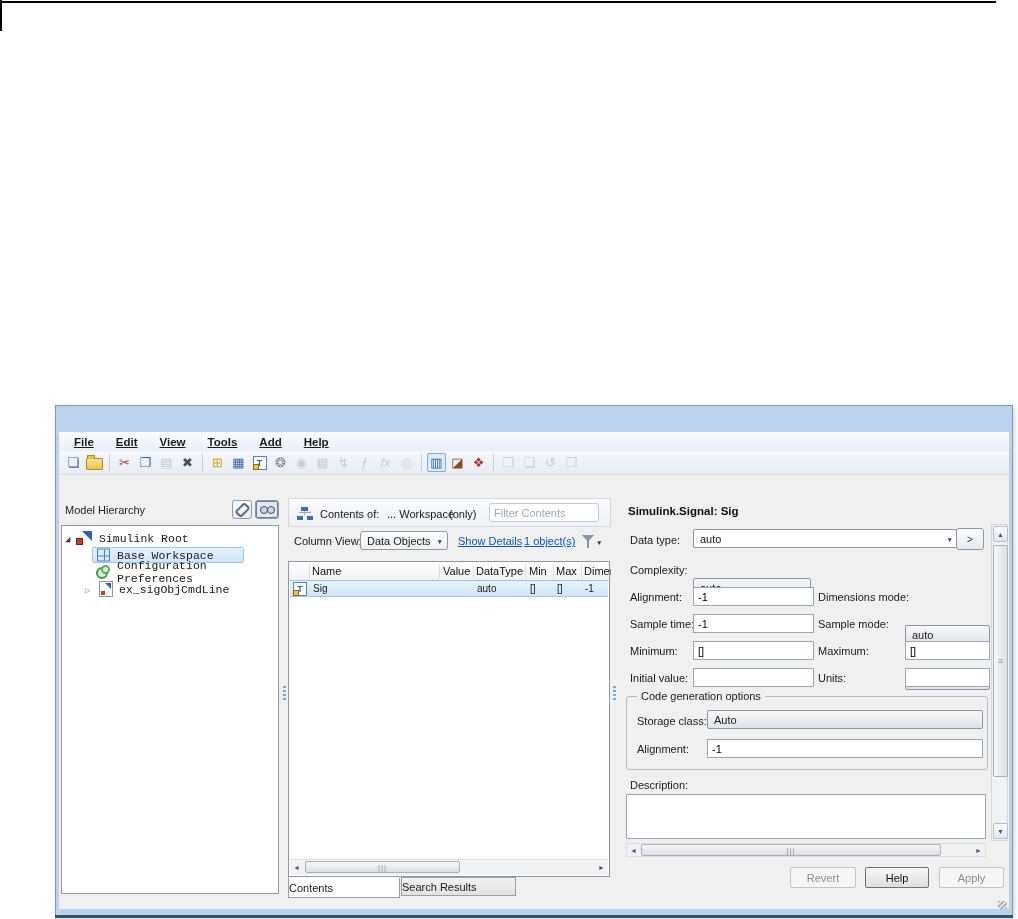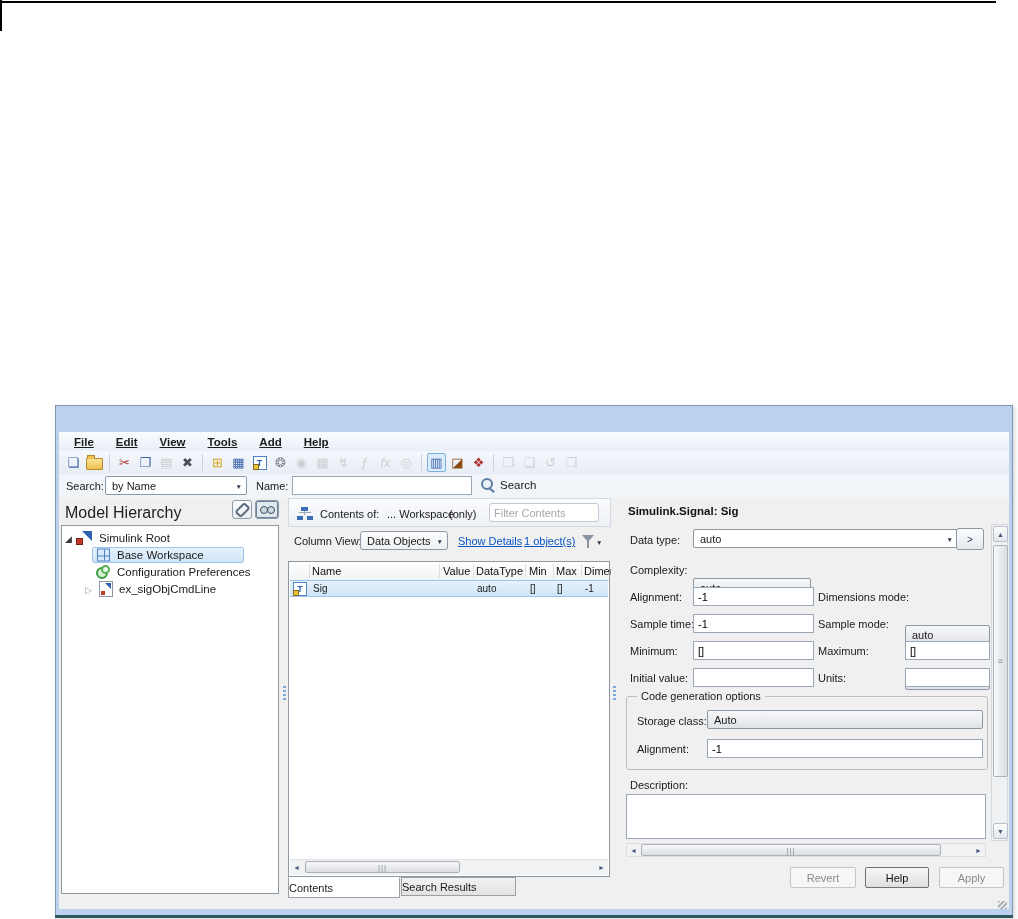--- a/index.html
+++ b/index.html
@@ -65,30 +65,30 @@
   .ic-mag::after{content:"";position:absolute;right:1px;bottom:2px;width:7px;height:2px;background:#5f7fa5;transform:rotate(38deg);}
 
   
   .main{position:absolute;left:0;right:0;top:66px;height:402px;background:#f0f0f0;}
   .status{position:absolute;left:0;right:0;top:468px;height:9px;background:#eef0f2;}
   .grip{position:absolute;right:2px;bottom:0;width:9px;height:8px;
         background:repeating-linear-gradient(135deg,#aeb4ba 0 1.5px,transparent 1.5px 3.5px);}
 
   
   .hier{position:absolute;left:0;top:0;width:222px;height:402px;}
-  .panel-title{position:absolute;left:6px;top:6px;font-size:16px;color:#222;}
+  .panel-title{position:absolute;left:6px;top:6px;font-size:11px;color:#222;}
   .hbtn{position:absolute;top:2px;height:19px;border:1px solid #8d9aa8;border-radius:3px;box-sizing:border-box;
         background:linear-gradient(#fcfdfe,#e8ecf1);display:flex;align-items:center;justify-content:center;}
   .hbtn.pressed{background:#e1e8f0;box-shadow:inset 0 0 0 1px #68819d;}
   .ic-link{display:inline-block;width:5px;height:10px;border:2px solid #5a6b7d;border-radius:3px;transform:rotate(45deg);}
   .ic-glasses{display:inline-block;width:15px;height:8px;position:relative;}
   .ic-glasses::before,.ic-glasses::after{content:"";position:absolute;top:0;width:6px;height:6px;border:1.5px solid #3f4d5e;border-radius:50%;background:#cdd8e2;}
   .ic-glasses::before{left:0;} .ic-glasses::after{right:0;}
   .treebox{position:absolute;left:2px;top:27px;width:218px;height:369px;background:#fff;border:1px solid #8e98a3;box-sizing:border-box;}
-  .trow{position:absolute;left:0;right:0;height:17px;font-size:11.5px;}
+  .trow{position:absolute;left:0;right:0;height:17px;font-size:11.5px;font-family:Liberation Mono, monospace;}
   .trow > span{position:absolute;top:50%;transform:translateY(-50%);}
   .tw::after{font-size:9px;}
   .tw.open::after{content:"◢";color:#3c3c3c;}
   .tw.closed::after{content:"▷";color:#9a9a9a;}
   .tsel{position:absolute;left:30px;width:152px;top:0;height:16px;
         background:linear-gradient(#e6f1fc,var(--sel));border:1px solid #9cc6ec;border-radius:2px;box-sizing:border-box;transform:none;}
   .ic-root{width:16px;height:14px;position:relative;display:inline-block;}
   .ic-root::before{content:"";position:absolute;right:0;top:0;width:0;height:0;border-left:10px solid transparent;border-top:10px solid #2f5fb0;}
   .ic-root::after{content:"";position:absolute;left:0;bottom:0;width:5px;height:5px;background:#c23b2e;border:1px solid #7e1f14;}
   .ic-grid{width:13px;height:13px;box-sizing:border-box;border:1px solid #4f83c4;display:inline-block;
@@ -205,33 +205,20 @@
         <span class="ticon active" style="color: rgb(58, 98, 168);">▥</span>
         <span class="ticon" style="color: rgb(138, 74, 18);">◪</span>
         <span class="ticon" style="color: rgb(176, 48, 48);">❖</span>
         <span class="tsep"></span>
         <span class="ticon disabled" style="color: rgb(154, 160, 168);">❐</span>
         <span class="ticon disabled" style="color: rgb(154, 160, 168);">❏</span>
         <span class="ticon disabled" style="color: rgb(154, 160, 168);">↺</span>
         <span class="ticon disabled" style="color: rgb(154, 160, 168);">❒</span>
       </div>
 
-    <div class="searchbar">
-      <span class="sb-label" style="left:7px">Search:</span>
-      <div class="combo white abs" style="left:46px;top:2px;width:142px">
-        <span>by Name</span>
-        <span class="car"></span>
-      </div>
-      <span class="sb-label" style="left:197px">Name:</span>
-      <input class="tin abs" style="left: 233px; top: 2px; width: 180px;" value="">
-      <div class="abs" style="left:420px;top:2px;display:flex;align-items:center;gap:4px">
-        <span class="ic-mag"></span>
-        <span style="font-size:11.5px">Search</span>
-      </div>
-    </div>
 
     <div class="main">
 
       <div class="hier">
         <span class="panel-title">Model Hierarchy</span>
         <div class="hbtn" style="left:173px;width:20px">
           <span class="ic-link"></span>
         </div>
         <div class="hbtn pressed" style="left:196px;width:24px">
           <span class="ic-glasses"></span>

